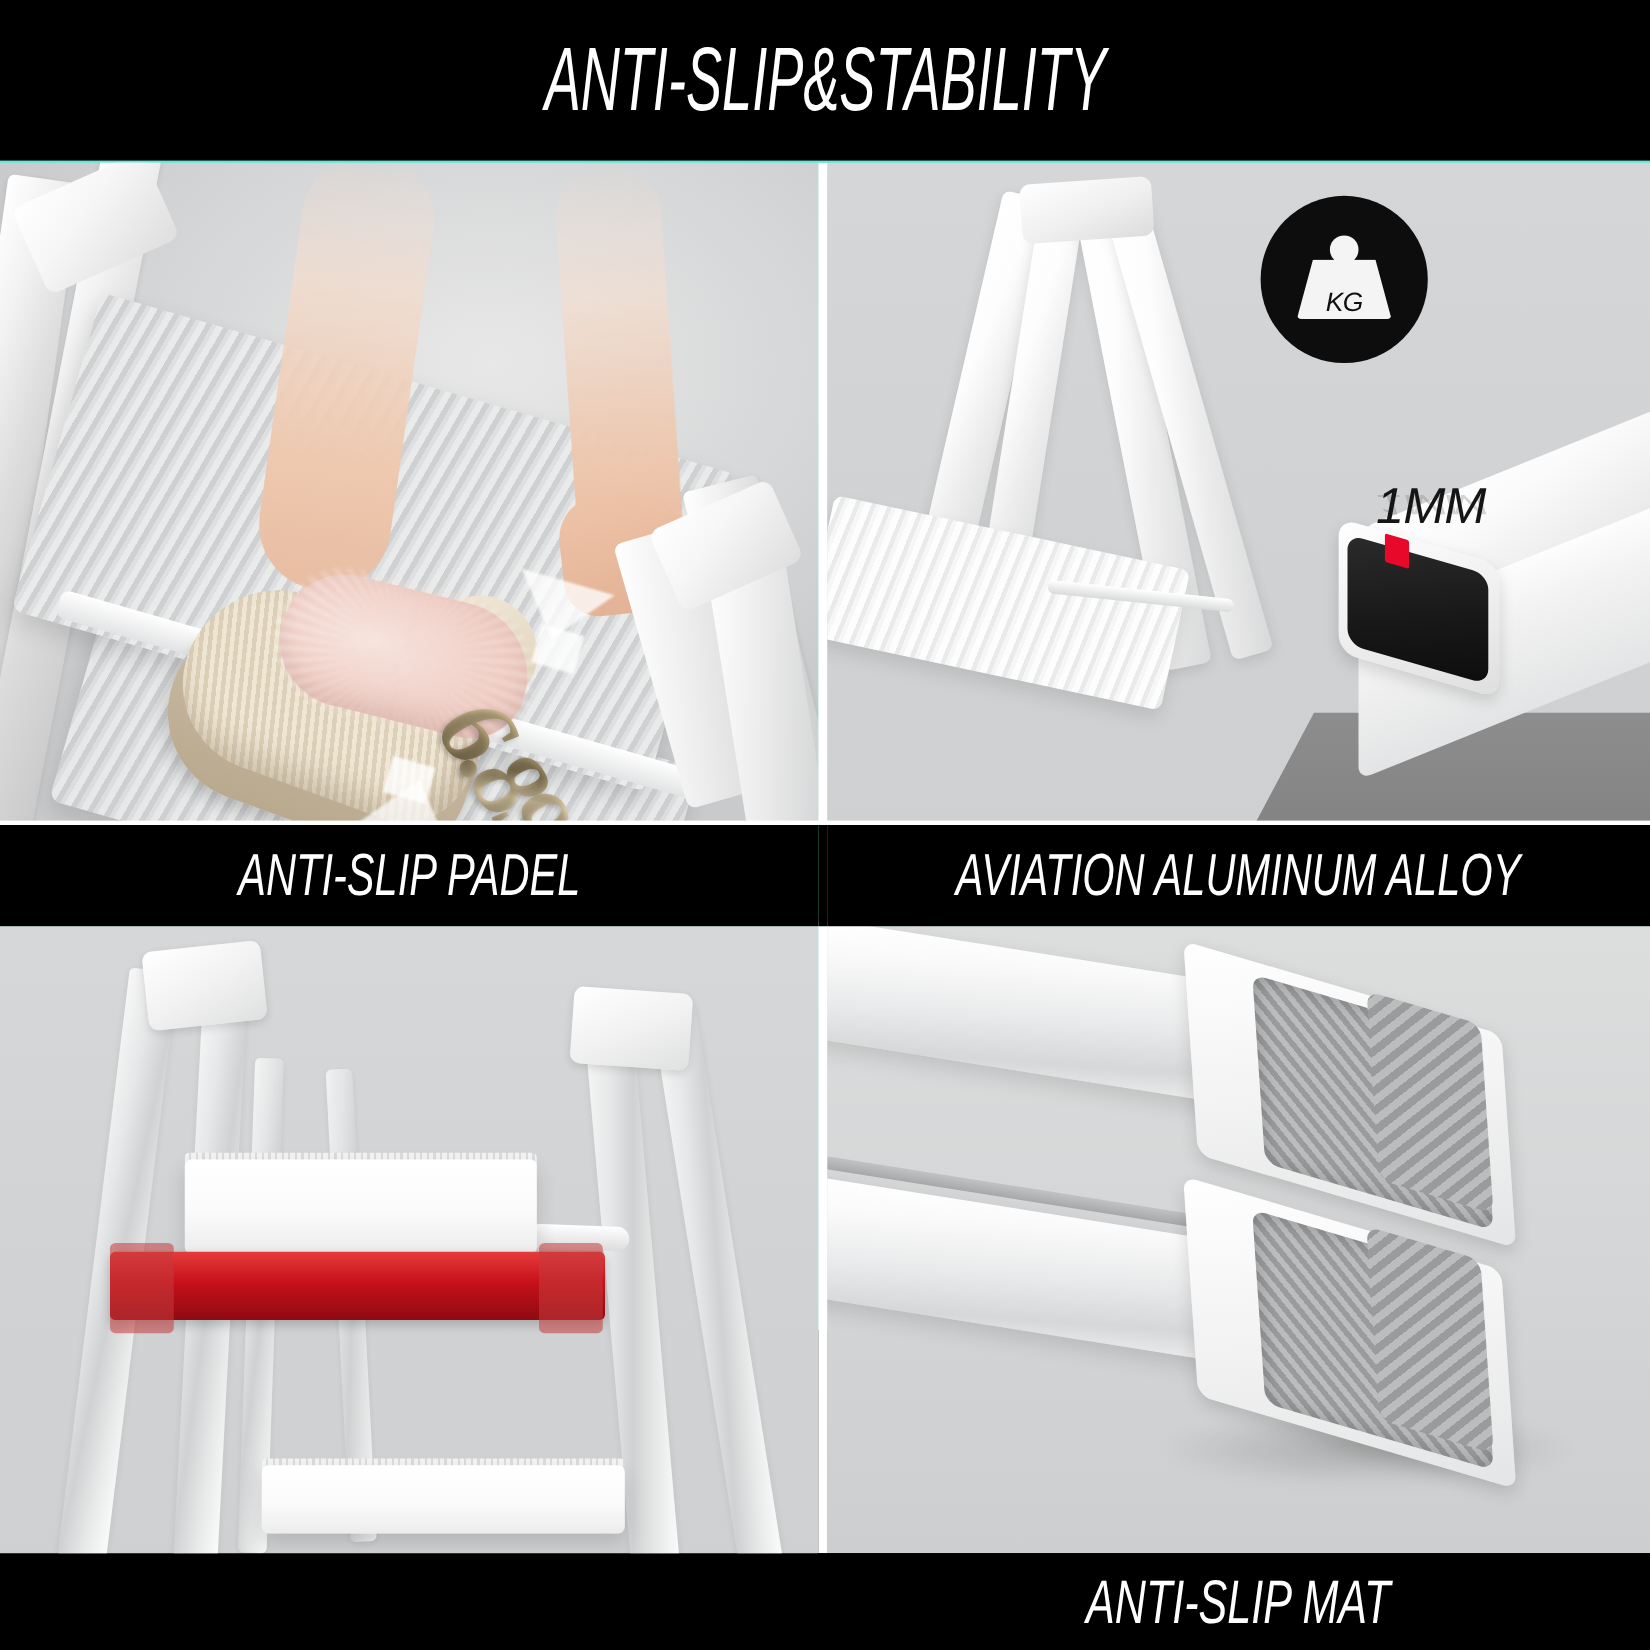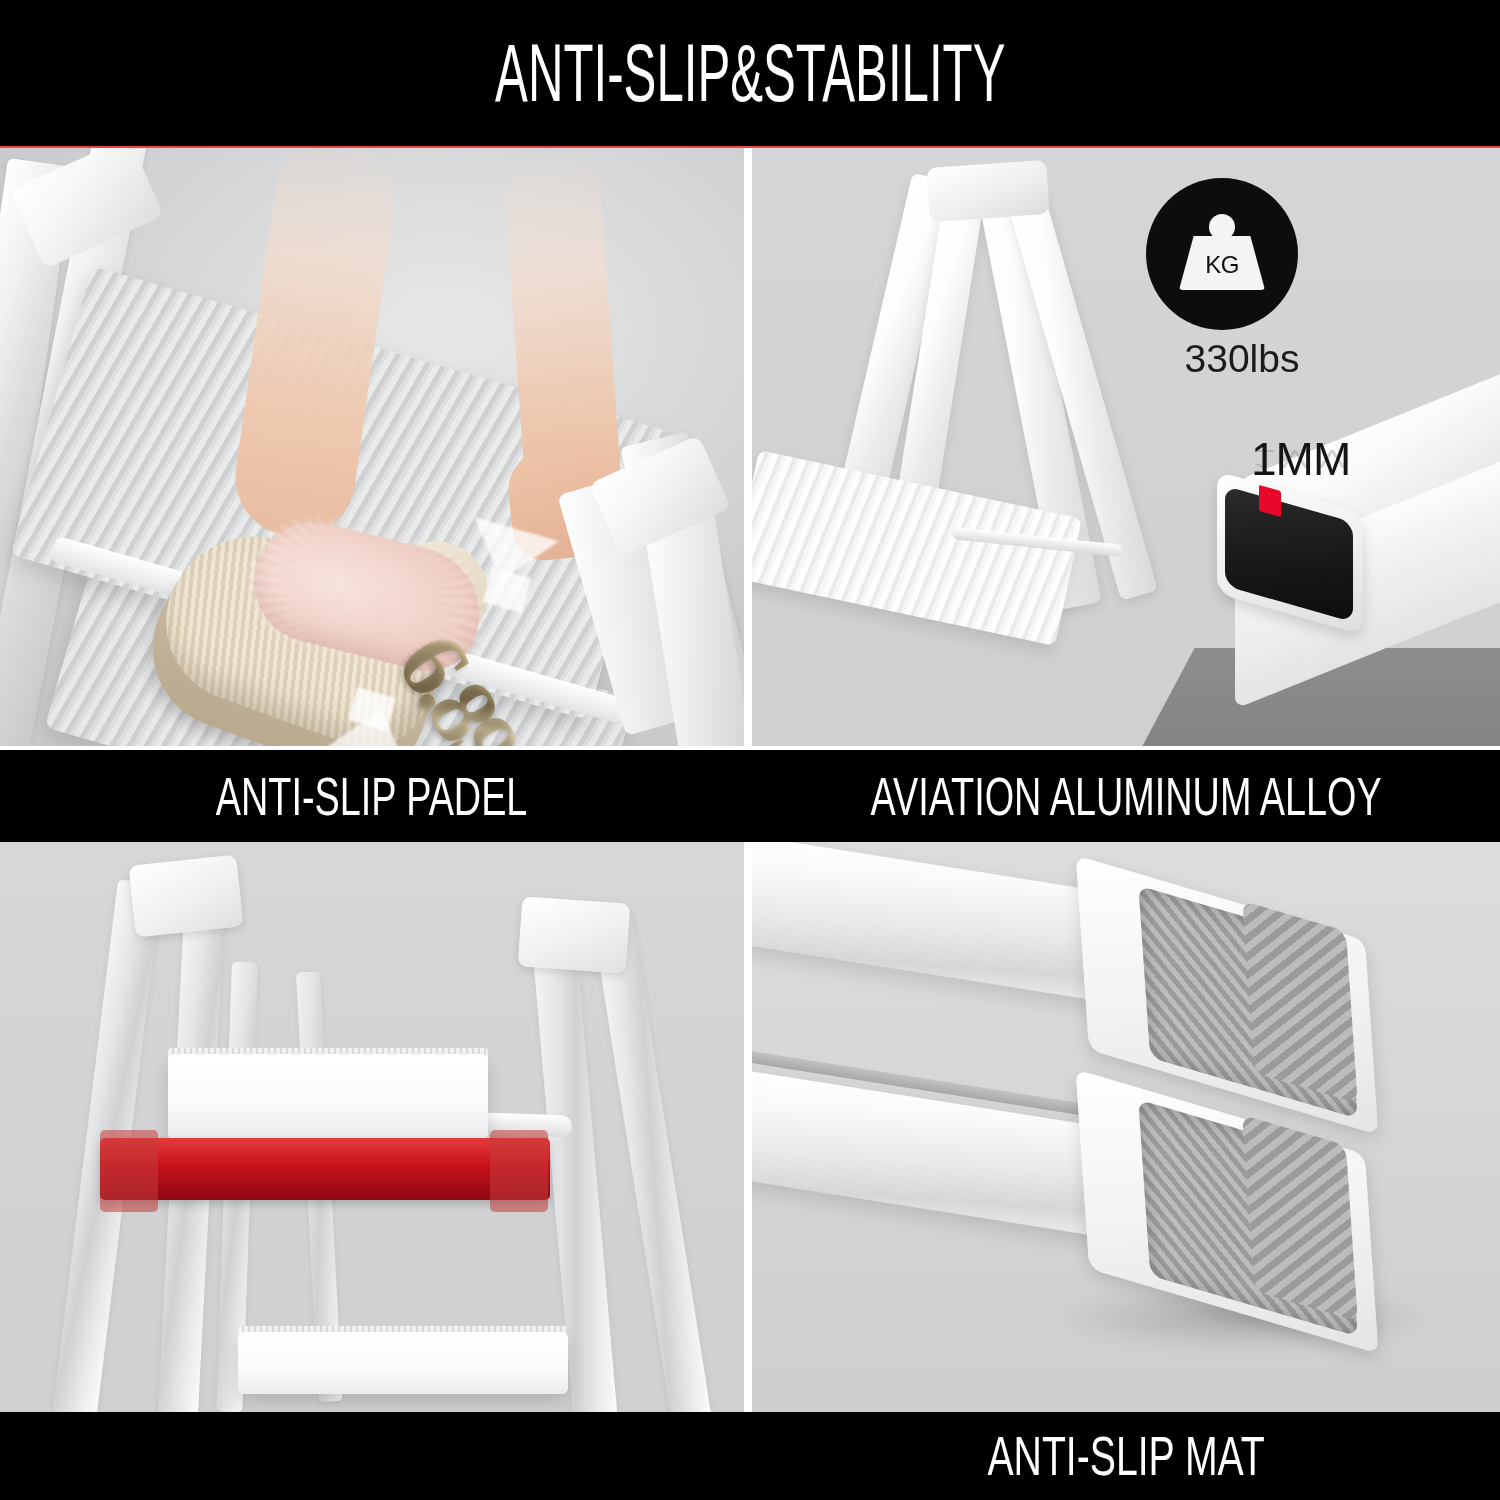--- a/index.html
+++ b/index.html
@@ -6,21 +6,22 @@
   html, body {
     width: 1500px; height: 1500px;
     background: #000;
     font-family: "Liberation Sans", sans-serif;
     overflow: hidden;
   }
 
   #page {
     position: relative;
     width: 1500px; height: 1209px;
-    background: #ef4444;
+    background: #5eead4;
+    font-style: italic;
   }
 
   
   .header-band {
     position: absolute; left: 0; top: 0;
     width: 1500px; height: 146px;
     background: #000;
     display: flex; align-items: center; justify-content: center;
   }
   .header-title {
@@ -285,21 +286,21 @@
   .weight-knob {
     position:absolute; left: 50%; top: 0; transform: translateX(-50%);
     width: 26px; height: 26px; border-radius: 50%;
     background: #f4f4f4;
   }
   .weight-body {
     position:absolute; left: 0; bottom: 4px; width: 86px; height: 54px;
     background: #f4f4f4;
     clip-path: polygon(17% 0%, 83% 0%, 100% 100%, 0% 100%);
     border-radius: 4px;
-    display:flex; align-items:center; justify-content:center;
+    display:flex; align-items:flex-end; justify-content:center;
   }
   .weight-kg {
     color:#111; font-size: 24px; font-weight: 400; letter-spacing: -0.5px;
     margin-top: 4px;
   }
   .badge-text {
     position:absolute; left: 1112px-752px; top: 188px; width: 260px;
     text-align:center; color:#1b1b1b;
     font-size: 39px; line-height: 45px; font-weight: 400;
   }
@@ -502,21 +503,20 @@
     <div class="badge-circle" style="left:394px; top:30px;">
       <div class="weight-icon">
         <div class="weight-knob"></div>
         <div class="weight-body">
           <span class="weight-kg">KG</span>
         </div>
       </div>
     </div>
 
     <div class="badge-text" style="left:360px; top:188px;">
-      <div>330lbs</div>
     </div>
 
     <div class="tube-wrap">
       <div class="tube-top"></div>
       <div class="tube-side"></div>
       <div class="tube-face"></div>
       <div class="tube-hole"></div>
       <div class="tube-redmark"></div>
       <div class="tube-label-reflect">1MM</div>
       <div class="tube-label">1MM</div>

